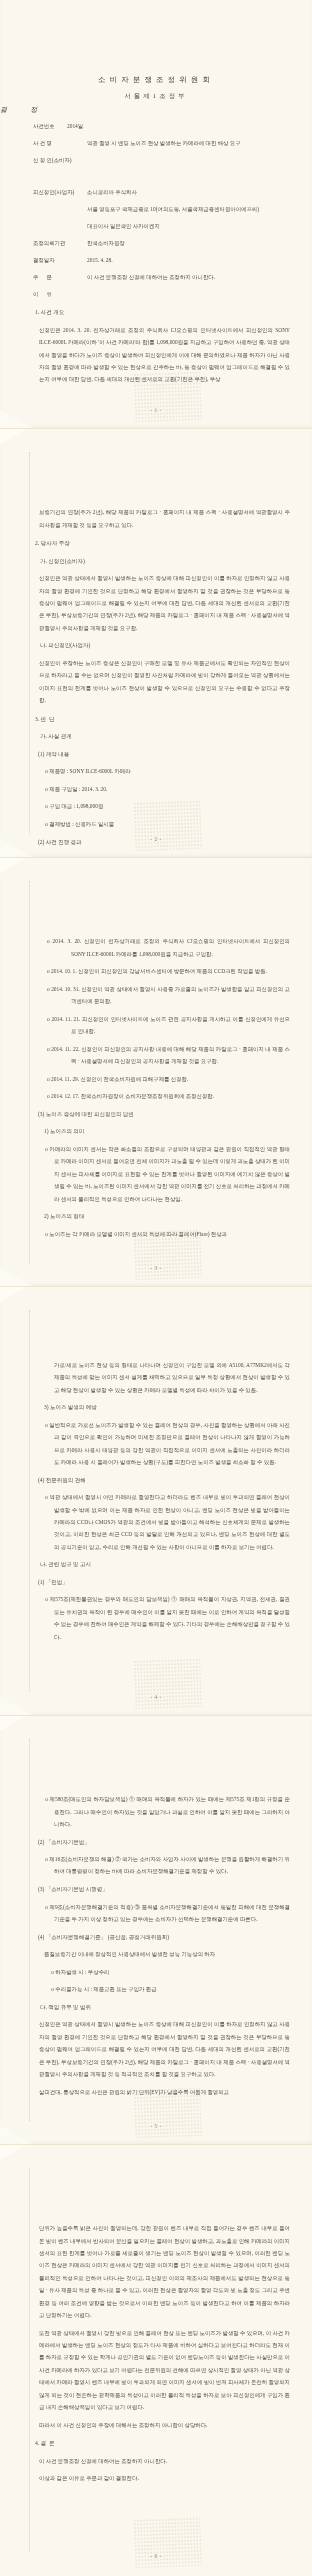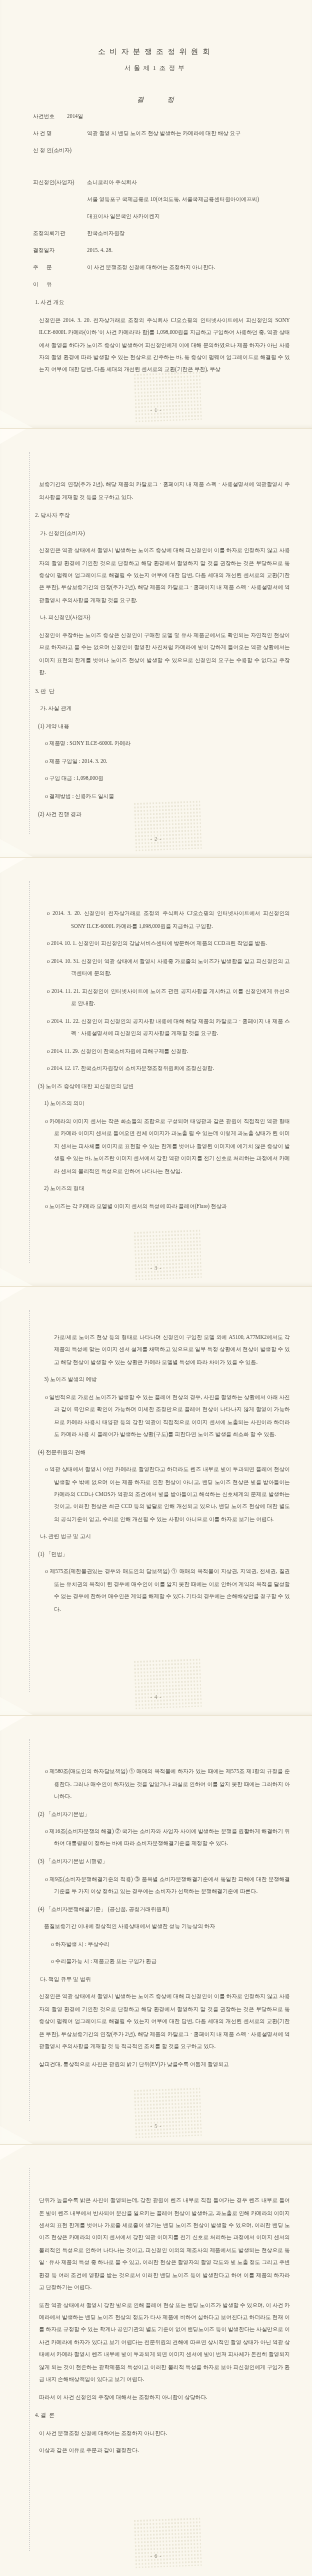--- a/index.html
+++ b/index.html
@@ -3,21 +3,21 @@
 <meta charset="utf-8">
 <style>
   html,body{margin:0;padding:0;background:#ffffff;}
   .scan{
     width:312px;height:2576px;margin:0;background:#faf7ee;
     font-family:"Liberation Serif","DejaVu Serif",serif;
     color:#4c4a44;position:relative;overflow:hidden;
   }
   .page{
     position:relative;height:429px;overflow:hidden;
-    padding-top:44px;box-sizing:border-box;
+    padding-top:72px;box-sizing:border-box;
     border-bottom:0.5px solid #ece5d2;
     box-shadow:inset 0 -2.6px 4.6px -2.6px rgba(140,125,85,.16);
     background:#faf7ee;
   }
   .page:last-child{border-bottom:none;box-shadow:none;}
   .page::before{
     content:"";position:absolute;top:-0.5px;left:-0.5px;width:0;height:0;
     border-top:15.5px solid #fffdf7;border-right:26px solid transparent;opacity:.85;
   }
   .page:first-child::before{display:none;}
@@ -26,21 +26,21 @@
     border-bottom:18.5px solid #fdfbf4;border-right:33px solid transparent;opacity:.8;
   }
   .page:last-child::after{display:none;}
   .edge-dots{
     position:absolute;left:29px;top:23px;bottom:23px;width:0;
     border-left:0.5px dotted rgba(125,125,140,.30);
   }
   
   .title{margin-top:3.1px;text-align:center;font-size:7.5px;letter-spacing:4.1px;color:#45433d;}
   .subtitle{margin-top:6.7px;text-align:center;font-size:6.4px;letter-spacing:3.1px;color:#45433d;}
-  .doctype{margin-top:22px;text-align:center;font-size:7px;word-spacing:18.5px;letter-spacing:1.5px;color:#45433d;font-style:italic;}
+  .doctype{margin-top:4px;font-size:7px;word-spacing:18.5px;letter-spacing:1.5px;color:#45433d;font-style:italic;}
   .field{margin-top:6.2px;padding-left:33px;padding-right:22px;font-size:5.4px;line-height:10.8px;}
   .field:first-of-type{margin-top:9.3px;}
   .lbl{display:inline-block;width:54px;white-space:pre;vertical-align:top;}
   .case-no .lbl{width:34px;}
   .val{display:inline-block;width:196px;vertical-align:top;}
   .case-no .val{width:216px;}
   .gap-after{margin-bottom:21.6px;}
   .valcont{margin-left:54px;margin-top:6.2px;line-height:10.8px;}
   .h1{margin-top:7.2px;padding-left:35px;padding-right:22px;font-size:5.6px;line-height:11.3px;white-space:pre;}
   .h2{margin-top:6.2px;padding-left:40px;padding-right:22px;font-size:5.5px;line-height:11.3px;white-space:pre;}

